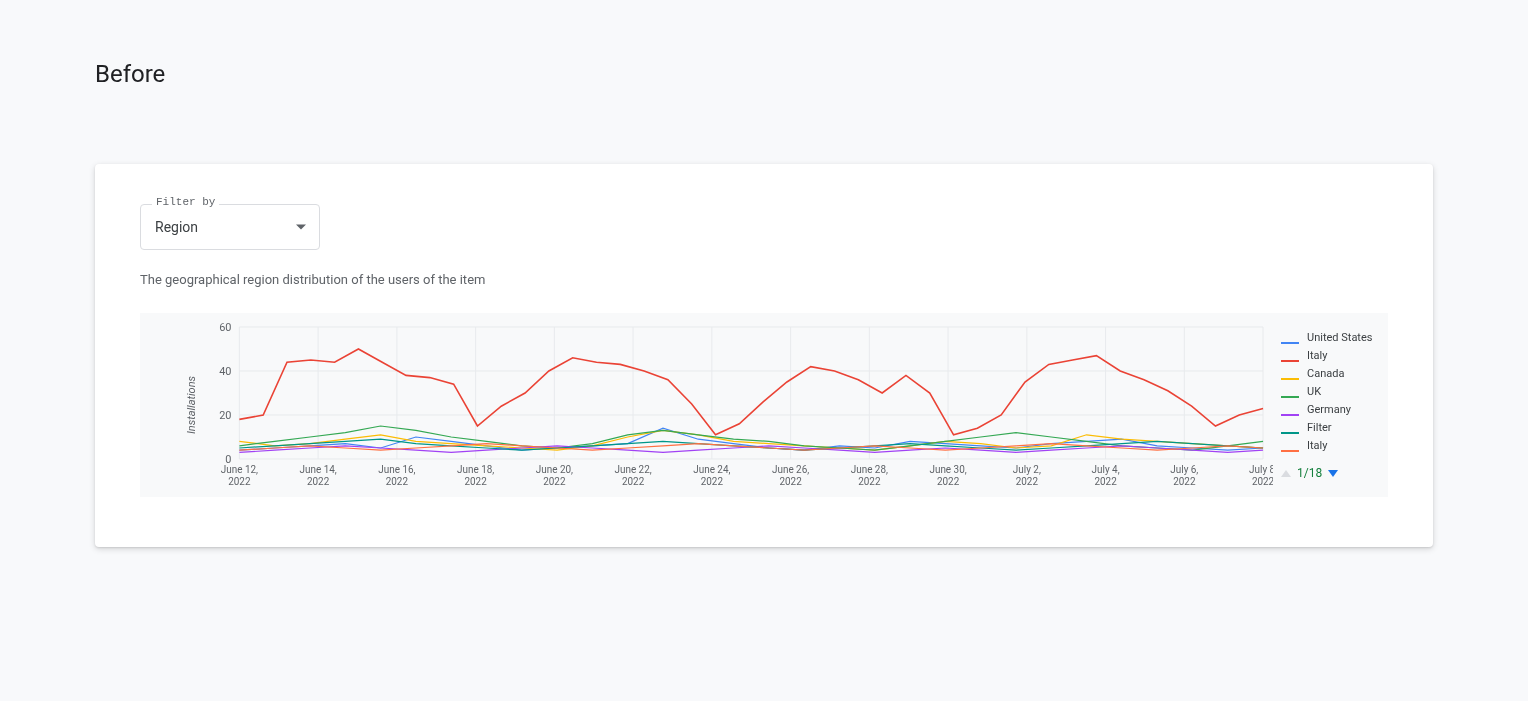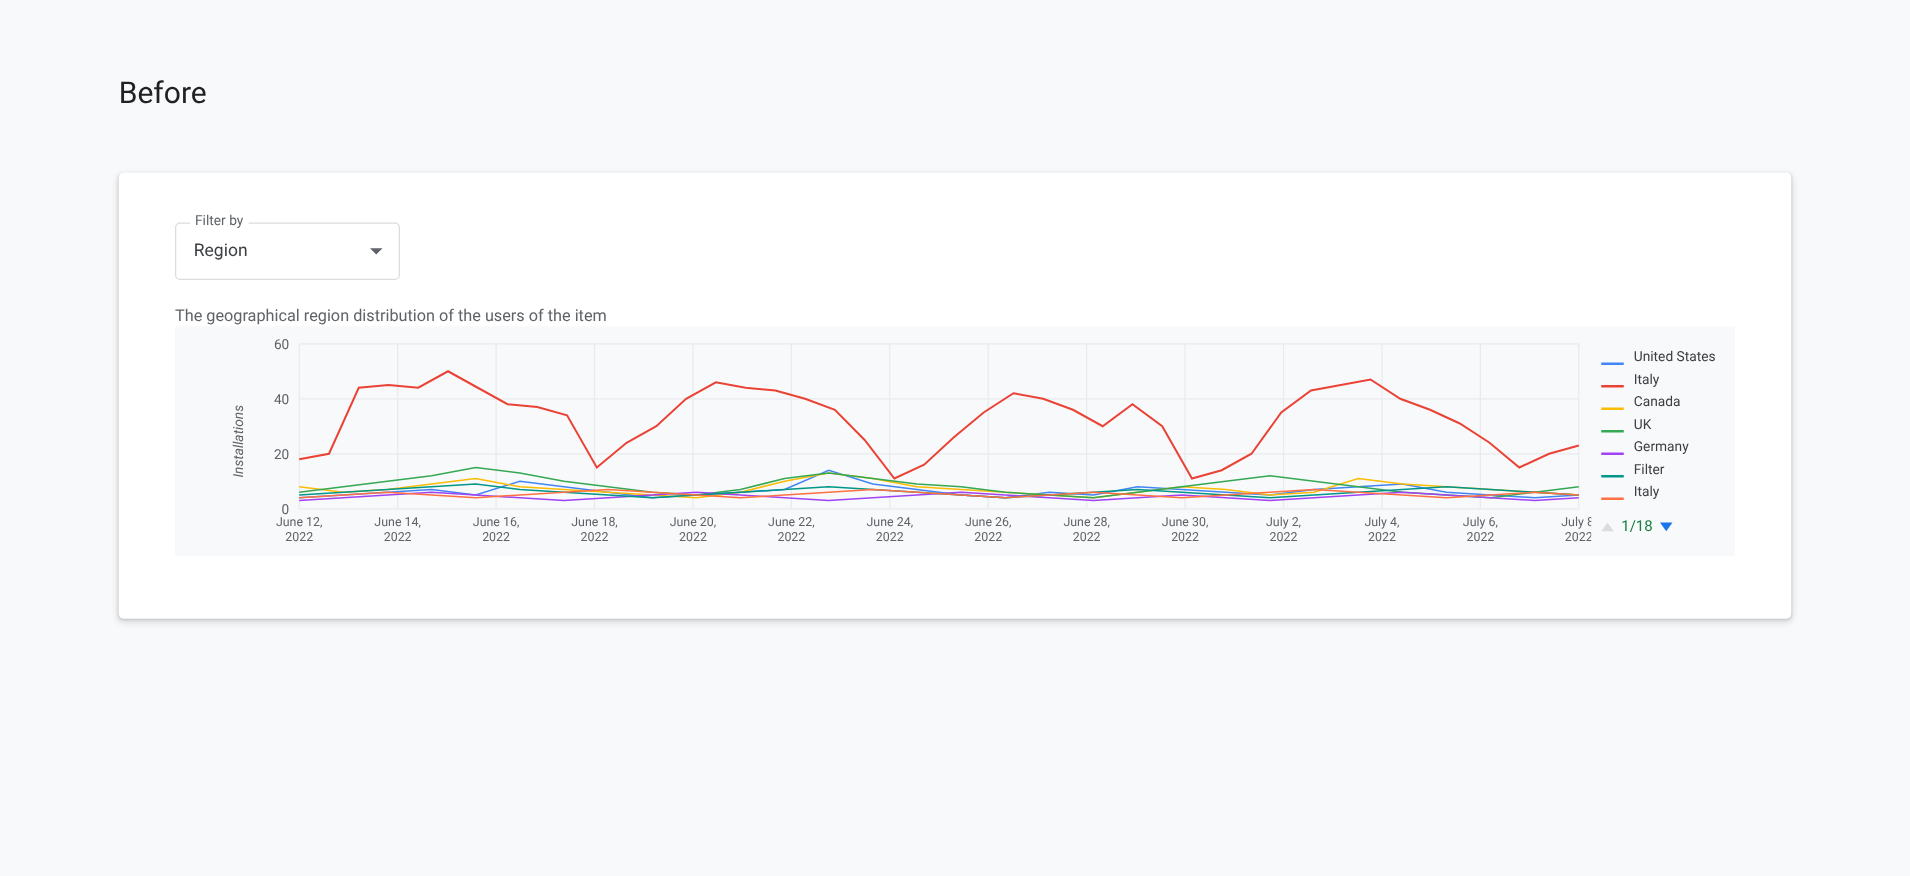--- a/index.html
+++ b/index.html
@@ -6,41 +6,42 @@
 body {
   font-family: 'Google Sans', Roboto, Arial, sans-serif;
   background: #f8f9fb;
   padding: 60px 95px;
   color: #202124;
 }
 .page-title {
   font-size: 24px;
   font-weight: 400;
   color: #202124;
-  margin-bottom: 50px;
+  margin-bottom: 76px;
 }
 .card {
   background: #fff;
   border-radius: 4px;
   box-shadow: 0 2px 6px rgba(0,0,0,0.15), 0 1px 2px rgba(0,0,0,0.1);
   padding: 40px 45px 50px 45px;
 }
 .filter-wrap {
   position: relative;
   display: inline-block;
   margin-bottom: 22px;
 }
 .filter-label {
   position: absolute;
   top: -8px;
   left: 12px;
   background: #fff;
   padding: 0 4px;
   font-size: 11px;
   color: #5f6368;
+  font-family: Liberation Mono, monospace;
 }
 .filter-select {
   border: 1px solid #dadce0;
   border-radius: 4px;
   padding: 14px 48px 14px 14px;
   font-size: 14px;
   color: #3c4043;
   min-width: 180px;
   display: flex;
   align-items: center;
@@ -53,21 +54,21 @@
   top: 50%;
   transform: translateY(-50%);
   width: 0; height: 0;
   border-left: 5px solid transparent;
   border-right: 5px solid transparent;
   border-top: 5px solid #5f6368;
 }
 .chart-subtitle {
   font-size: 13px;
   color: #5f6368;
-  margin-bottom: 0;
+  margin-bottom: 26px;
 }
 .chart-container {
   background: #f8f9fa;
   position: relative;
   display: flex;
 }
 .chart-svg-wrap {
   flex: 1;
   position: relative;
 }

